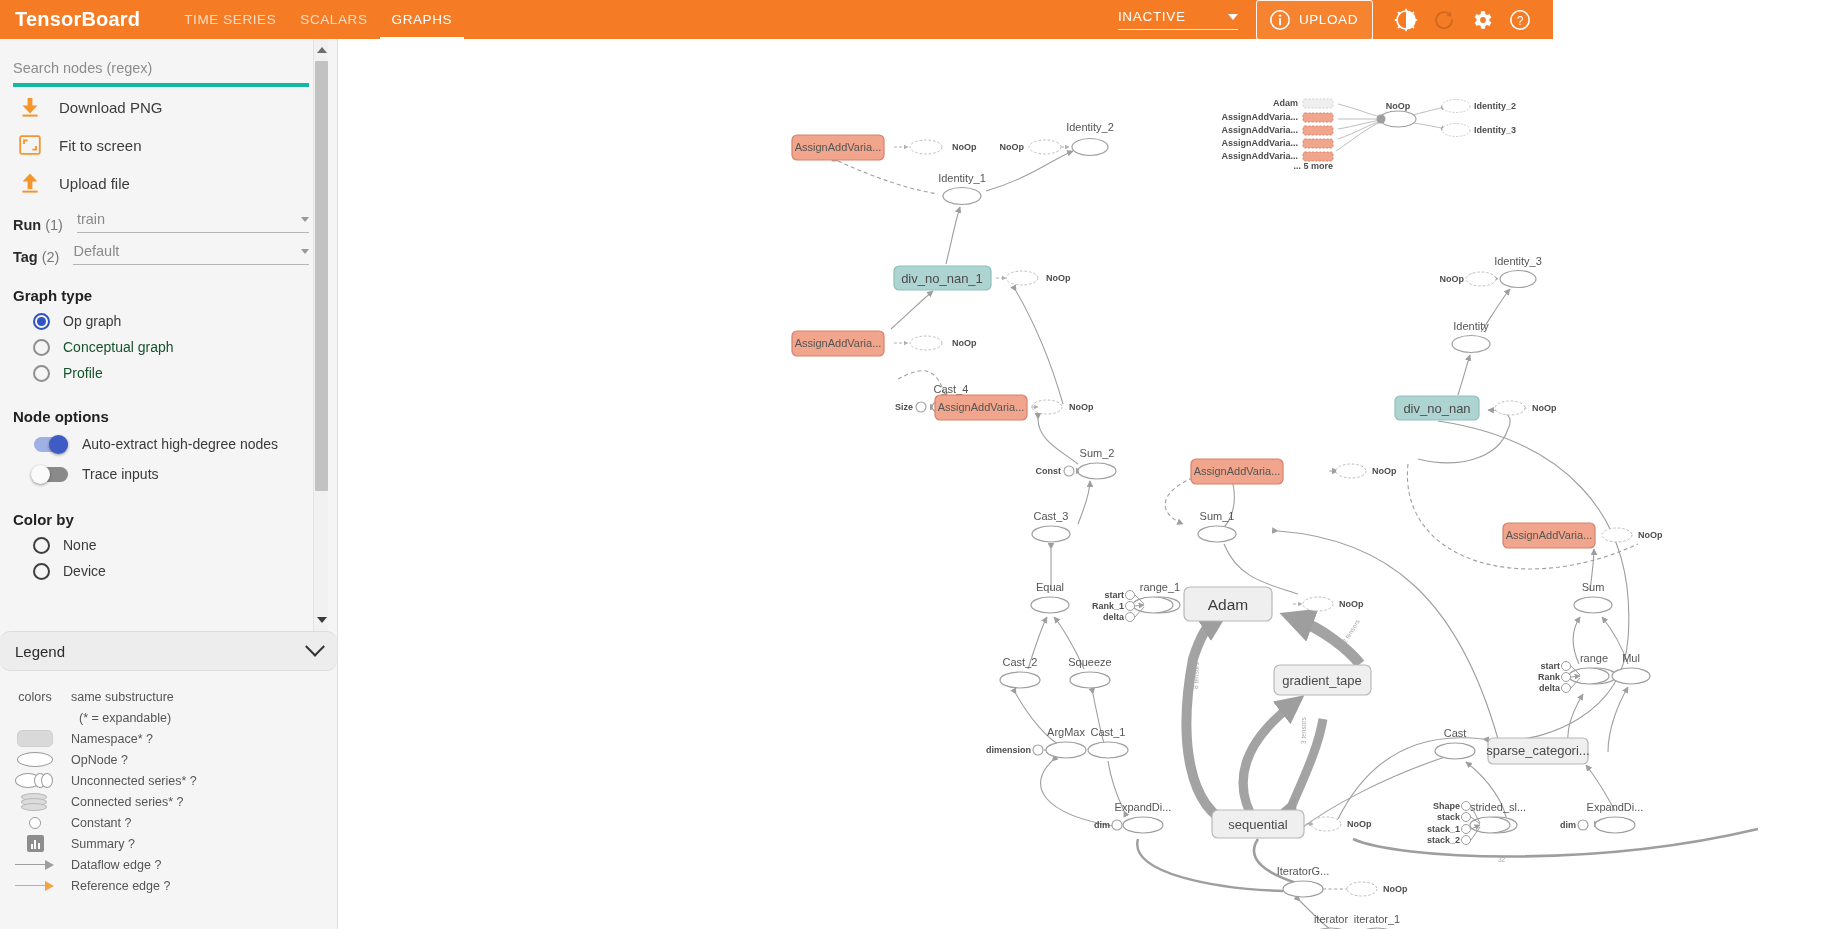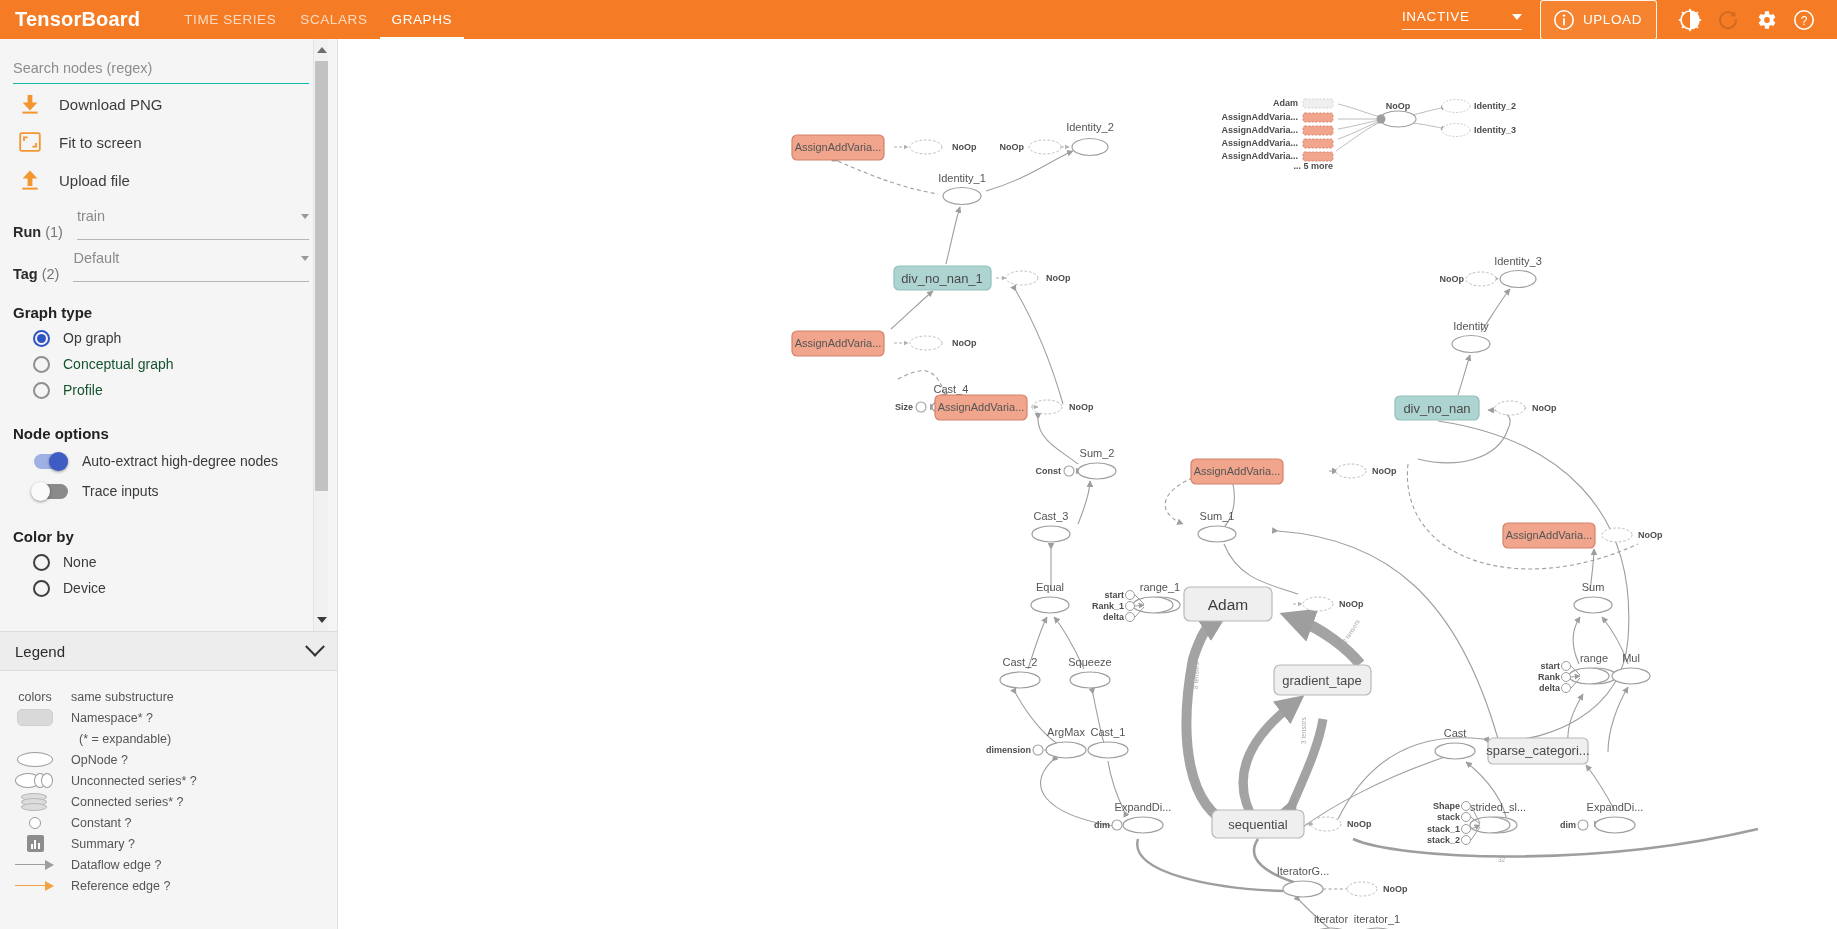--- a/index.html
+++ b/index.html
@@ -7,21 +7,21 @@
     margin: 0; padding: 0;
     width: 1837px; height: 929px;
     overflow: hidden;
     font-family: "Liberation Sans", sans-serif;
     background: #fff;
   }
 
   
   #header {
     position: absolute; top: 0; left: 0;
-    width: 1837px; height: 39px;
+    width: 1553px; height: 39px;
     background: #f57c24;
     display: flex; align-items: center;
     color: #fff;
     z-index: 50;
   }
   #brand {
     font-size: 20px; font-weight: bold;
     margin-left: 15px; letter-spacing: .2px;
     white-space: nowrap;
   }
@@ -85,21 +85,21 @@
   }
   #sidebar-scroll {
     position: absolute; top: 0; left: 0;
     width: 322px; height: 592px;
     background: #f5f5f5;
     padding: 0 13px;
     overflow: hidden;
   }
   #search-input {
     width: 296px; margin-top: 18px;
-    border: none; border-bottom: 1px solid #14b8a6;
+    border: none; border-bottom: 4px solid #14b8a6;
     background: transparent; outline: none;
     font-size: 14.5px; color: #444;
     padding: 3px 0 7px 0;
     font-family: "Liberation Sans", sans-serif;
   }
   #search-input::placeholder { color: #8d8d8d; }
 
   .action-row {
     display: flex; align-items: center;
     height: 36px; cursor: pointer;
@@ -114,21 +114,21 @@
 
   .select-row {
     display: flex; align-items: flex-end;
     margin-top: 10px;
   }
   .select-title { font-size: 14.5px; color: #2b2b2b; font-weight: bold; white-space: nowrap; }
   .select-count { font-size: 14.5px; color: #777; margin-left: 4px; margin-right: 14px; }
   .select-box {
     flex: 1; display: flex; align-items: center;
     border-bottom: 1px solid #b5b5b5;
-    padding-bottom: 15px; cursor: pointer;
+    padding-bottom: 5px; cursor: pointer;
   }
   .select-value { font-size: 14.5px; color: #8a8a8a; }
   .select-caret {
     margin-left: auto;
     width: 0; height: 0;
     border-left: 4.5px solid transparent;
     border-right: 4.5px solid transparent;
     border-top: 5.5px solid #999;
   }
 
@@ -199,21 +199,21 @@
   .tri-dn { width:0;height:0;border-left:5px solid transparent;border-right:5px solid transparent;border-top:6px solid #3a3a3a; }
 
   
   #legend-header {
     position: absolute; top: 592px; left: 0;
     width: 337px; height: 40px;
     background: #ededed;
     border-top: 1px solid #dcdcdc;
     border-bottom: 1px solid #dcdcdc;
     display: flex; align-items: center;
-    padding: 0 15px; cursor: pointer;
+    padding: 0 15px; cursor: pointer; border-radius: 10px;
   }
   #legend-title { font-size: 15px; color: #2c2c2c; }
   #legend-chevron {
     margin-left: auto; width: 14px; height: 14px;
     border-right: 2px solid #333; border-bottom: 2px solid #333;
     transform: rotate(45deg) translate(-3px,-3px);
   }
   #legend-body {
     position: absolute; top: 633px; left: 0;
     width: 337px; height: 257px;
@@ -479,27 +479,27 @@
     <span id="legend-title">Legend</span>
     <span id="legend-chevron"></span>
   </div>
 
   <div id="legend-body">
     <div class="lg-row">
       <span class="lg-key" style="font-size:12.5px;color:#555;">colors</span>
       <span class="lg-text">same substructure</span>
     </div>
     <div class="lg-row">
+      <span class="lg-sub">(* = expandable)</span>
+    </div>
+    <div class="lg-row">
       <span class="lg-key">
           <i class="sw-namespace"></i>
         </span>
       <span class="lg-text">Namespace* ?</span>
-    </div>
-    <div class="lg-row">
-      <span class="lg-sub">(* = expandable)</span>
     </div>
     <div class="lg-row">
       <span class="lg-key">
           <i class="sw-opnode"></i>
         </span>
       <span class="lg-text">OpNode ?</span>
     </div>
     <div class="lg-row">
       <span class="lg-key">
         <span class="sw-unconn">

